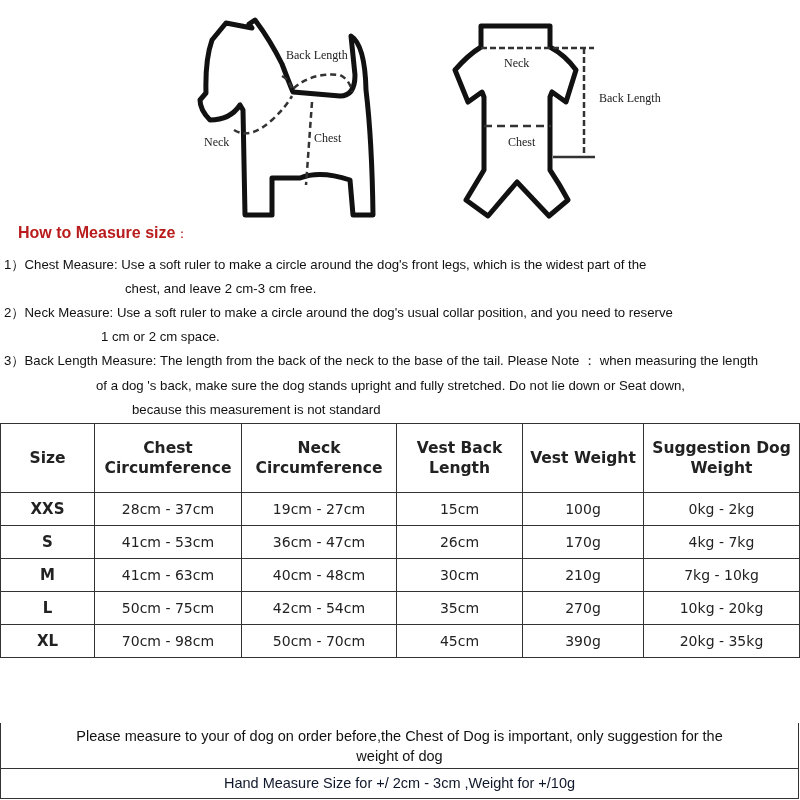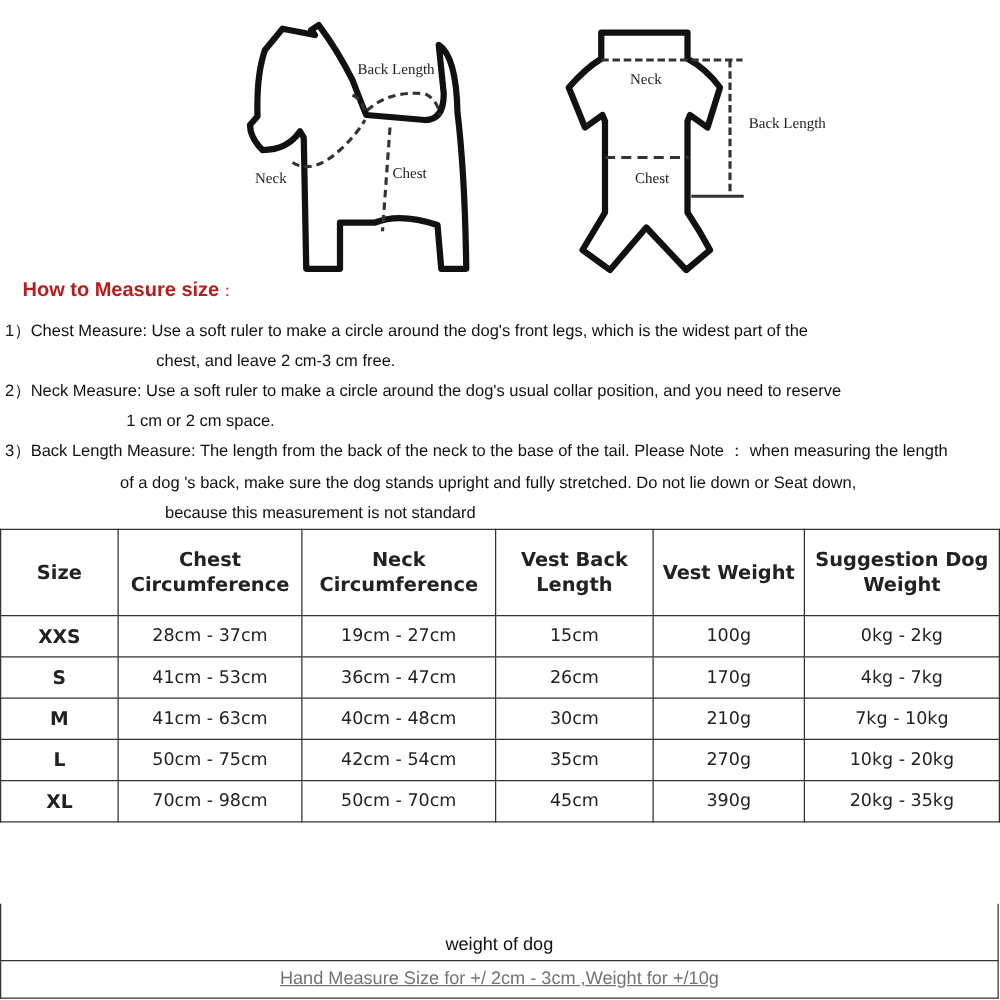--- a/index.html
+++ b/index.html
@@ -30,21 +30,21 @@
     table.size-table th.size-head { font-size: 15.5px; }
 
     .note1 {
       position: absolute; left: 0; top: 723px; width: 799px; height: 46px;
       border: 1.5px solid #333; border-top: none;
       text-align: center; font-size: 14.5px; line-height: 20px; padding-top: 3px; color: #111;
     }
     .note2 {
       position: absolute; left: 0; top: 769px; width: 799px; height: 30px;
       border: 1.5px solid #333; border-top: none;
-      text-align: center; font-size: 14.5px; line-height: 28px; color: #737373; text-decoration: underline;
+      text-align: center; font-size: 14.5px; line-height: 28px; color: #0f172a;
     }
   </style>
 </head>
 <body>
 
 <div class="diagram">
   <svg width="800" height="225" viewBox="0 0 800 225">
 
     <g fill="none" stroke="#111" stroke-width="5" stroke-linejoin="round" stroke-linecap="round">
       <path d="M226,23 L252,28 L249,24 L255,20 Q270,40 282,64 Q290,85 293,92 L340,96 Q355,96 355,75 L351,36 Q365,45 366,90 Q372,140 373,215 L353,215 L350,180 Q320,170 300,178 L272,178 L272,215 L245,215 L243,110 L240,105 Q230,120 210,120 Q200,110 200,100 L206,93 Q205,60 212,40 Z"></path>
@@ -150,16 +150,16 @@
     <td>70cm - 98cm</td>
     <td>50cm - 70cm</td>
     <td>45cm</td>
     <td>390g</td>
     <td>20kg - 35kg</td>
   </tr>
 </tbody>
   </table>
 
 <div class="note1">
-  <br>
+  <span>Please measure to your of dog on order before,the Chest of Dog is important, only suggestion for the</span><br>
   <span>weight of dog</span>
 </div>
 <div class="note2">Hand Measure Size for +/ 2cm - 3cm ,Weight for +/10g</div>
 
 </body></html>

